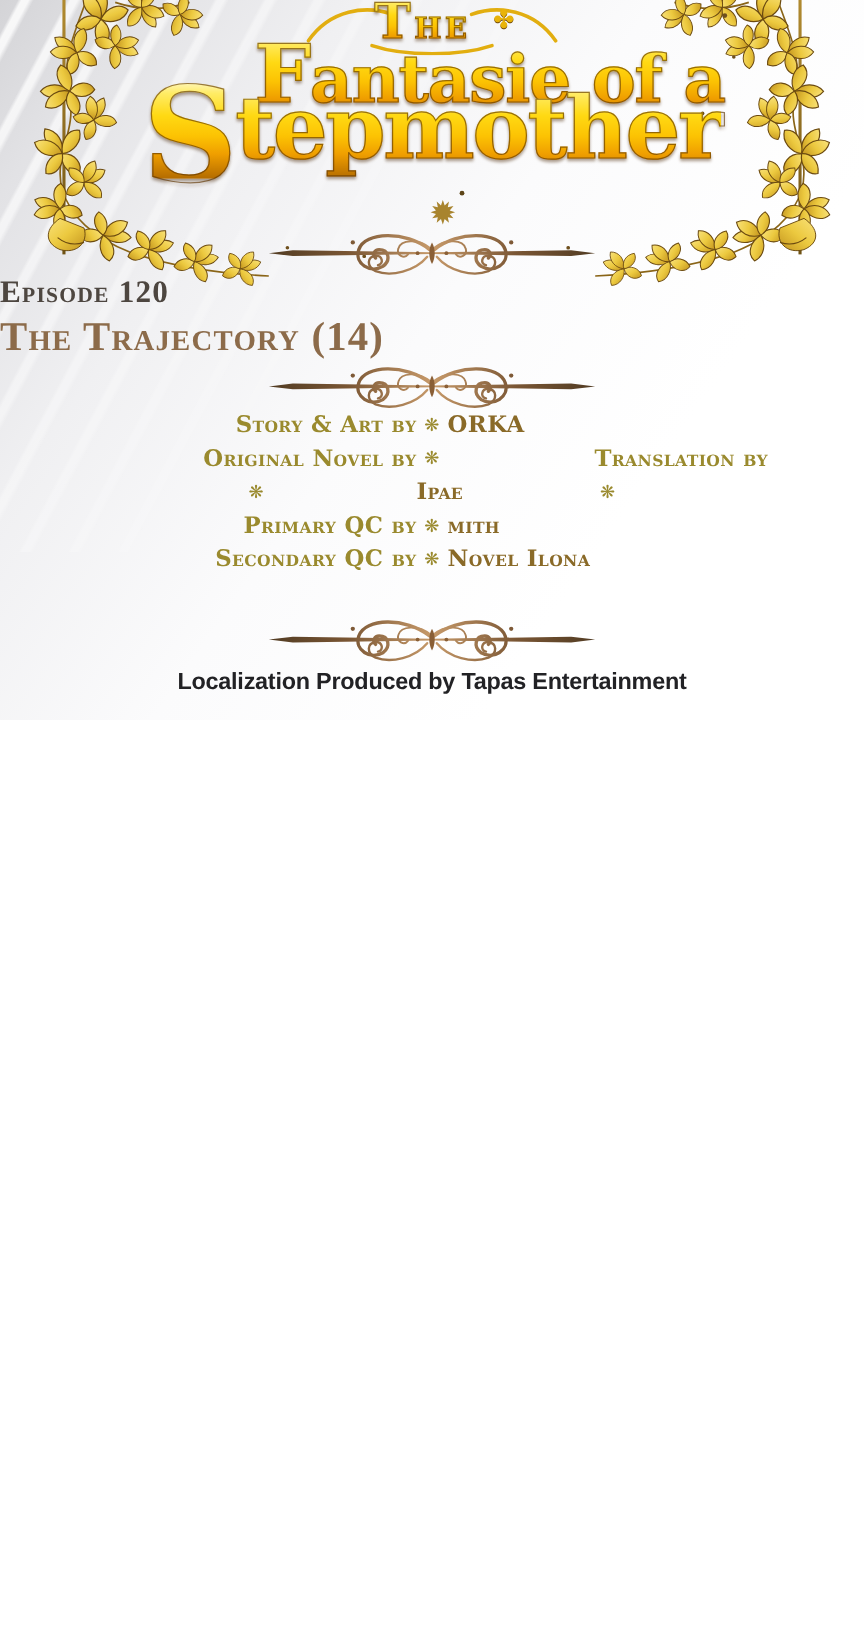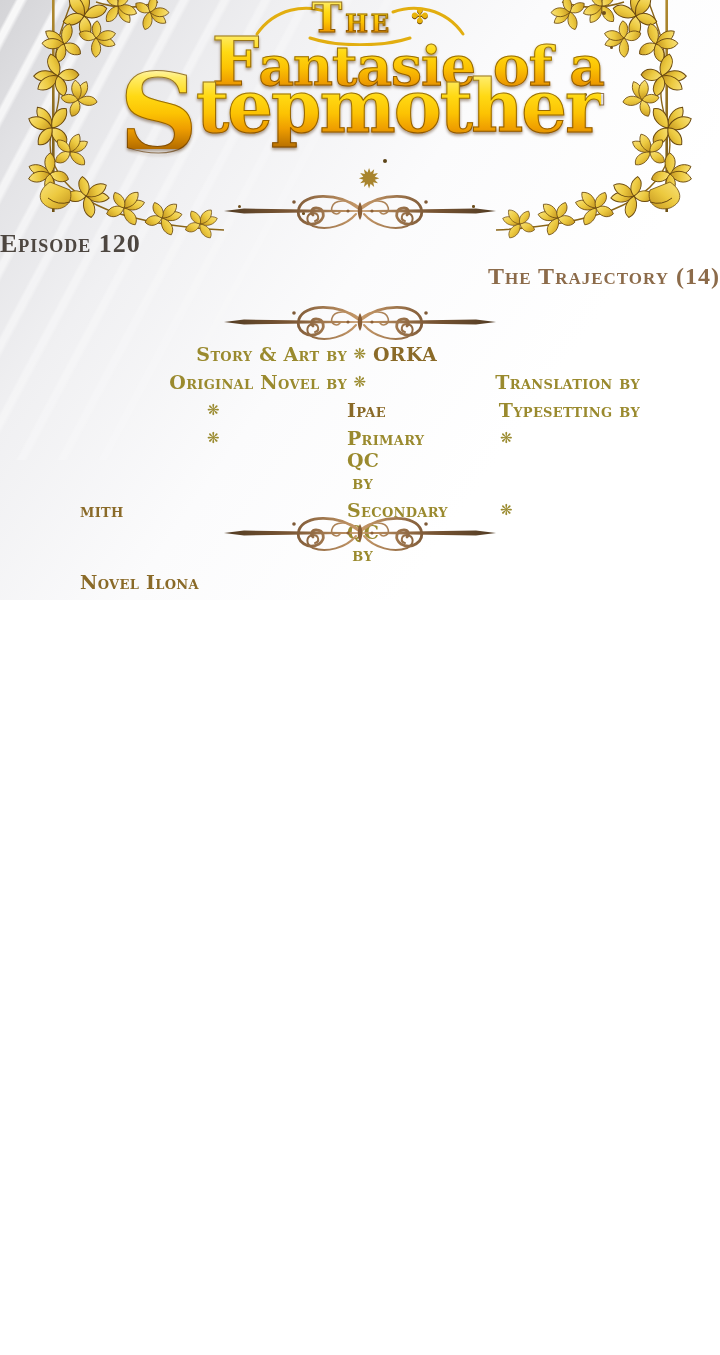--- a/index.html
+++ b/index.html
@@ -66,23 +66,23 @@
   
   svg.divider{position:absolute;left:220px;width:280px;height:44px;}
   .div1{top:189px;} .div2{top:300px;} .div3{top:511px;}
   
   .ep-label{
     position:absolute;top:229px;left:0;width:720px;
     font-family:"Liberation Serif",serif;font-variant:small-caps;font-weight:700;
     font-size:26px;letter-spacing:1px;color:#4d4640;
   }
   .ep-title{
-    position:absolute;top:263px;left:0;width:720px;text-align:right;
+    position:absolute;top:263px;left:0;width:720px;text-align:left;
     font-family:"Liberation Serif",serif;font-variant:small-caps;font-weight:700;
-    font-size:24px;letter-spacing:1px;color:#8c6b4a;
+    font-size:34px;letter-spacing:1px;color:#8c6b4a;
   }
   
   .credits{
     position:absolute;top:343px;left:80px;width:560px;
     display:grid;grid-template-columns:1fr 26px 1fr;row-gap:6px;
     font-family:"DejaVu Serif",serif;font-variant:small-caps;font-weight:700;
     font-size:19px;line-height:22px;letter-spacing:.3px;
   }
   .credit-role{text-align:right;color:#9a8a2e;}
   .credit-sep{text-align:center;color:#9a8a2e;font-family:"DejaVu Sans",sans-serif;font-size:15px;line-height:22px;}
@@ -219,30 +219,30 @@
       <div class="credit-sep">❋</div>
       <div class="credit-name">ORKA</div>
 
       <div class="credit-role">Original Novel by</div>
       <div class="credit-sep">❋</div>
 
       <div class="credit-role">Translation by</div>
       <div class="credit-sep">❋</div>
       <div class="credit-name">Ipae</div>
 
-      <div class="credit-role">Typesetting by</div>
       <div class="credit-sep">❋</div>
 
       <div class="credit-role">Primary QC by</div>
       <div class="credit-sep">❋</div>
       <div class="credit-name">mith</div>
 
       <div class="credit-role">Secondary QC by</div>
       <div class="credit-sep">❋</div>
       <div class="credit-name">Novel Ilona</div>
     </div>
 
     <svg class="divider div3" viewBox="0 0 280 44">
         <use href="#dividerArt"></use>
       </svg>
 
+    <div class="footer">Localization Produced by Tapas Entertainment</div>
   </div>
 </div>
 
 </body></html>

